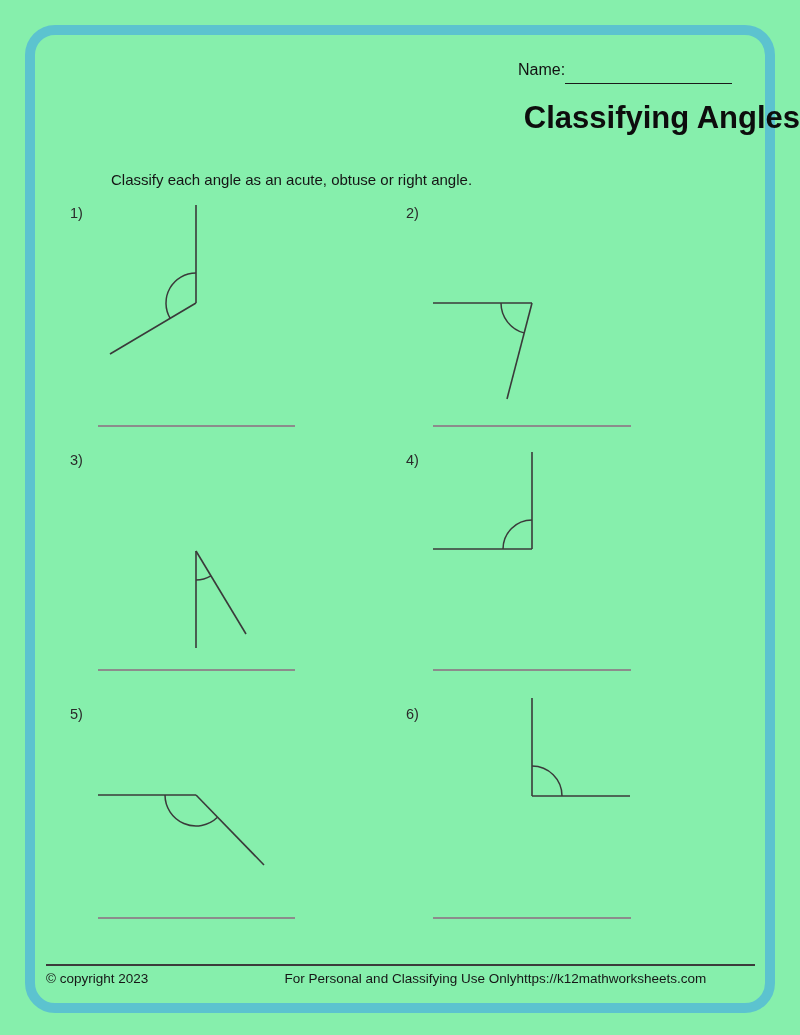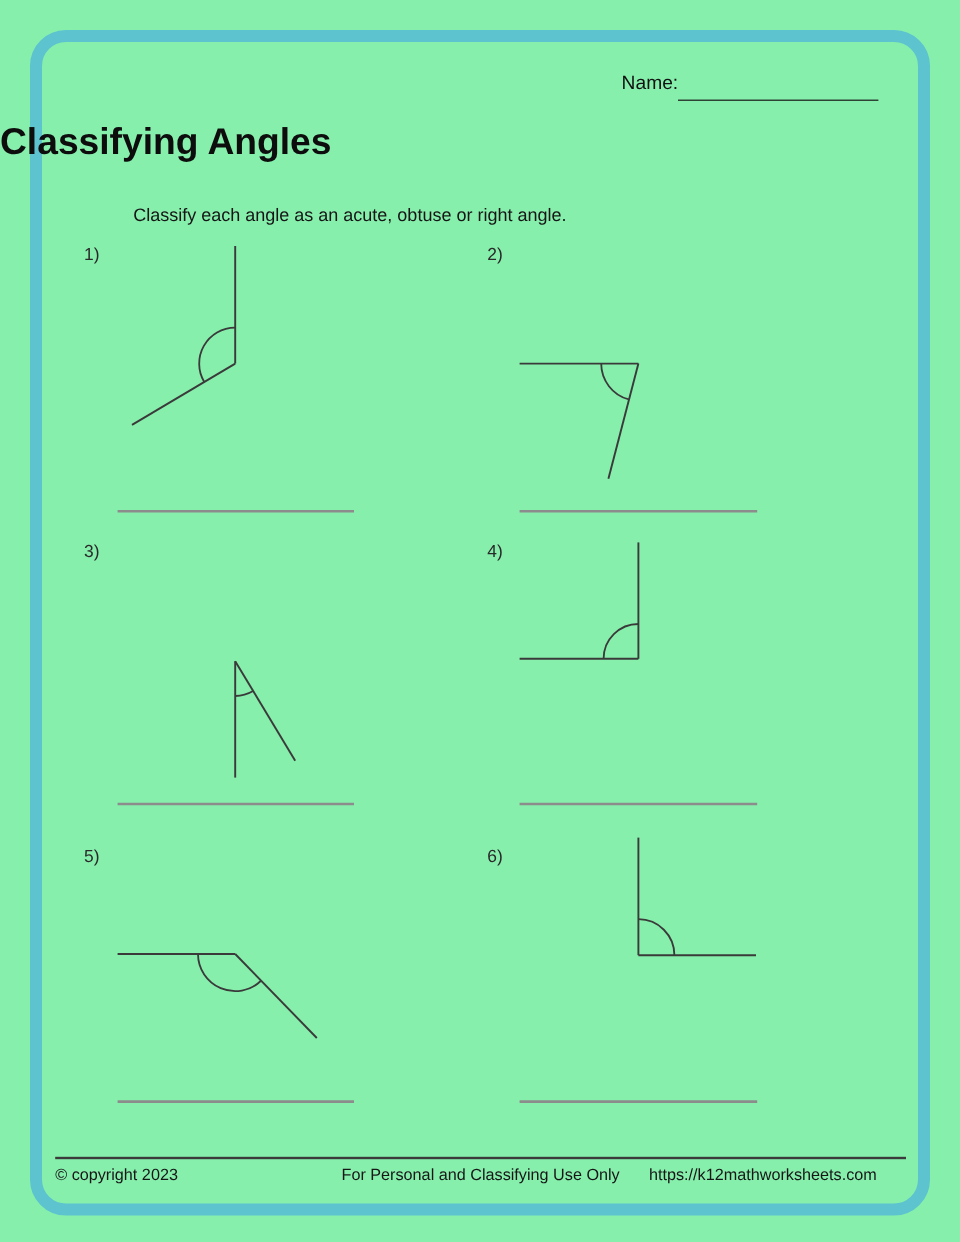--- a/index.html
+++ b/index.html
@@ -34,21 +34,21 @@
     left: 565px;
     top: 83px;
     width: 167px;
     border-bottom: 1.6px solid #1a1a1a;
   }
   .title {
     position: absolute;
     left: 0;
     top: 100px;
     width: 100%;
-    text-align: left;
+    text-align: right;
     font-size: 31px;
     font-weight: 700;
     letter-spacing: 0px;
     color: #0d0d0d;
   }
   .instruction {
     position: absolute;
     left: 70px;
     top: 171px;
     font-size: 15px;
@@ -80,21 +80,21 @@
     left: 46px;
     top: 971px;
     width: 709px;
     display: flex;
     align-items: baseline;
     font-size: 13.5px;
     color: #161616;
   }
   .footer-left  { flex: 1; text-align: left; }
   .footer-mid   { flex: 0 0 auto; text-align: center; }
-  .footer-right { flex: 1; text-align: center; }
+  .footer-right { flex: 1; text-align: left; }
 </style>
 </head>
 <body>
 
 <div class="page">
 
   <div class="frame" style="border-color: rgb(92, 195, 207);"></div>
 
   <div class="name-row">Name:</div>
   <div class="name-line"></div>

